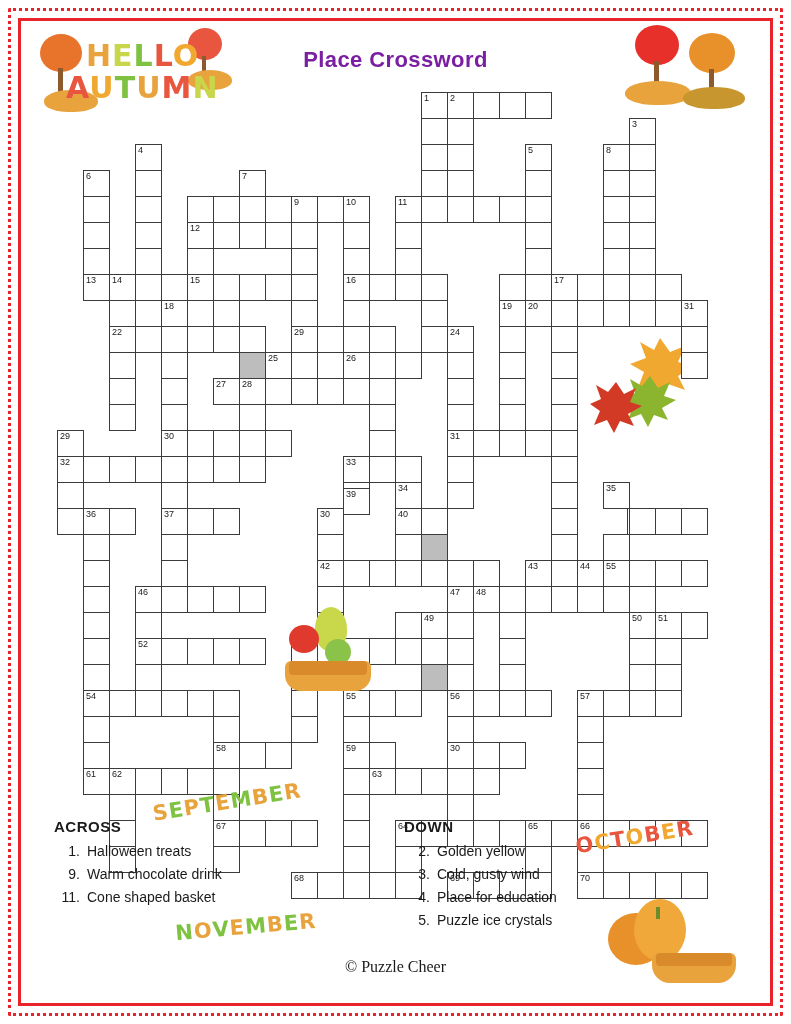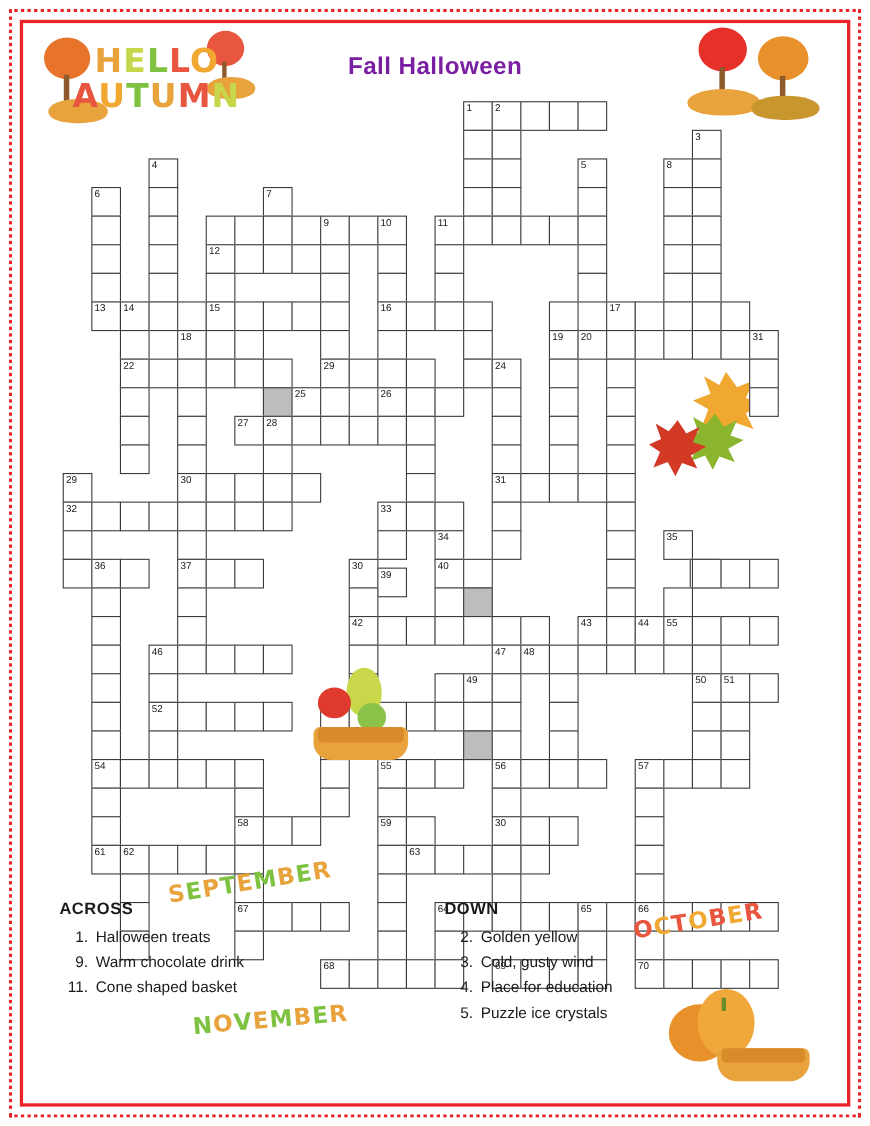--- a/index.html
+++ b/index.html
@@ -240,21 +240,21 @@
   </div>
 
   <div class="sideleaves">
     <svg width="110" height="115" viewBox="0 0 110 115">
       <path d="M70 8 L80 22 L95 16 L88 32 L103 36 L88 46 L95 60 L78 54 L70 68 L62 52 L48 58 L54 42 L40 34 L56 28 L50 12 L64 20 Z" fill="#f0a830"></path>
       <path d="M60 46 L68 58 L80 52 L74 66 L86 70 L72 78 L78 90 L64 85 L58 97 L51 84 L38 89 L44 75 L32 68 L45 63 L40 49 L52 56 Z" fill="#8bb52e"></path>
       <path d="M26 52 L34 64 L46 58 L40 72 L52 76 L38 84 L44 96 L30 91 L24 103 L17 90 L4 95 L10 81 L0 74 L11 69 L6 55 L18 62 Z" fill="#d23a26"></path>
     </svg>
   </div>
 
-  <div class="title">Fall Halloween</div>
+  <div class="title">Place Crossword</div>
 
   <div id="grid">
       <div class="cell" style="left: 421px; top: 92px;">
         <span class="num">1</span>
       </div>
       <div class="cell" style="left: 447px; top: 92px;">
         <span class="num">2</span>
       </div>
       <div class="cell" style="left: 473px; top: 92px;"></div>
       <div class="cell" style="left: 499px; top: 92px;"></div>
@@ -499,21 +499,21 @@
       </div>
       <div class="cell" style="left: 109px; top: 508px;"></div>
       <div class="cell" style="left: 161px; top: 508px;">
         <span class="num">37</span>
       </div>
       <div class="cell" style="left: 187px; top: 508px;"></div>
       <div class="cell" style="left: 213px; top: 508px;"></div>
       <div class="cell" style="left: 317px; top: 508px;">
         <span class="num">30</span>
       </div>
-      <div class="cell" style="left: 343px; top: 516px;">
+      <div class="cell" style="left: 343px; top: 488px;">
         <span class="num">39</span>
       </div>
       <div class="cell" style="left: 395px; top: 508px;">
         <span class="num">40</span>
       </div>
       <div class="cell" style="left: 421px; top: 508px;"></div>
       <div class="cell" style="left: 551px; top: 508px;"></div>
       <div class="cell" style="left: 603px; top: 508px; margin-left: 24px;">
         <span class="num">41</span>
       </div>
@@ -802,14 +802,15 @@
         <span class="clue-num">4.</span>
         <span class="clue-text">Place for education</span>
       </li>
       <li class="clue-item">
         <span class="clue-num">5.</span>
         <span class="clue-text">Puzzle ice crystals</span>
       </li>
     </ul>
   </div>
 
+  <div class="footer">© Puzzle Cheer</div>
 
 </div>
 
 </body></html>

